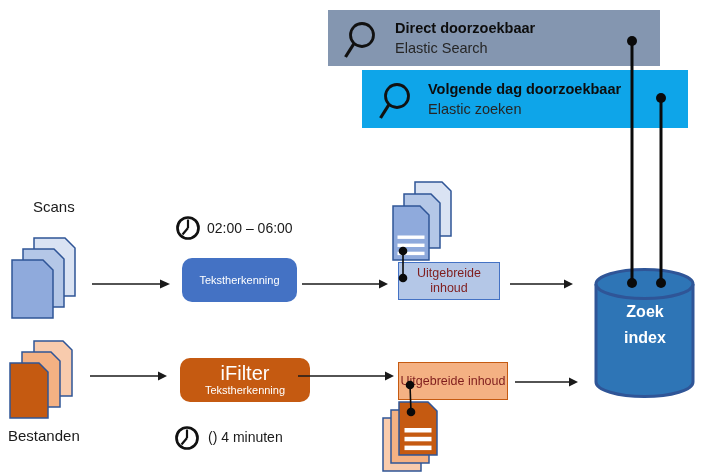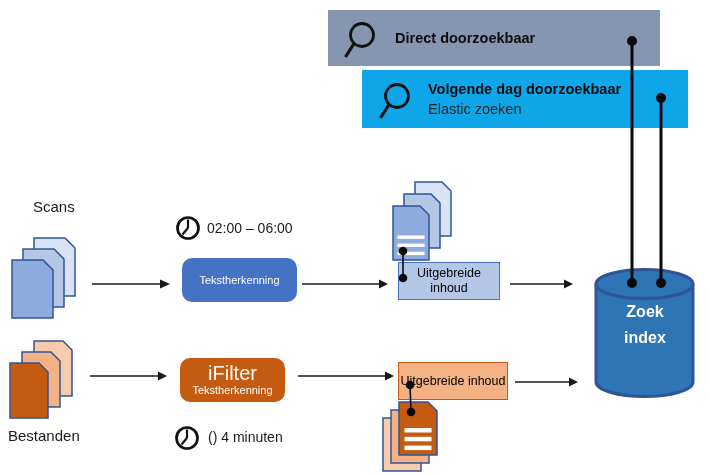--- a/index.html
+++ b/index.html
@@ -18,26 +18,26 @@
   .src-label{font-size:15px;color:#1a1a1a;}
   .scans-label{left:16px;top:198px;margin-left:17px;}
   .files-label{left:8px;top:427px;}
 
   .sched{font-size:14px;color:#1a1a1a;}
   .sched-ocr{left:207px;top:220px;}
   .sched-ifilter{left:208px;top:429px;}
 
   .proc{border-radius:10px;color:#fff;text-align:center;display:flex;flex-direction:column;justify-content:center;box-sizing:border-box;}
   .proc-ocr{left:182px;top:258px;width:115px;height:44px;background:#4472C4;}
-  .proc-ifilter{left:180px;top:358px;width:105px;height:44px;background:#C55A11;}
+  .proc-ifilter{left:180px;top:358px;width:130px;height:44px;background:#C55A11;}
   .proc-name{font-size:20px;line-height:21px;}
   .proc-sub{font-size:11px;line-height:13px;}
 
   .out-label{display:flex;align-items:center;justify-content:center;text-align:center;
-             color:#000000;font-size:12.5px;line-height:15px;box-sizing:border-box;}
+             color:#7f1d1d;font-size:12.5px;line-height:15px;box-sizing:border-box;}
   .out-scan{left:398px;top:262px;width:102px;height:38px;background:#B4C7E7;border:1.5px solid #4472C4;}
   .out-file{left:398px;top:362px;width:110px;height:38px;background:#F4B183;border:1.5px solid #C55A11;}
 
   .index-label{left:608px;top:299px;width:74px;font-weight:bold;color:#ffffff;
                font-size:16px;line-height:26px;text-align:center;}
 </style>
 </head>
 <body>
 
 <div class="canvas">
@@ -75,20 +75,21 @@
     </g>
 
     <g>
       <path d="M596,284 L596,382 A48.5,14.5 0 0 0 693,382 L693,284" fill="#2E75B6" stroke="#2F5597" stroke-width="3"></path>
       <ellipse cx="644.5" cy="284" rx="48.5" ry="14.5" fill="#2E75B6" stroke="#2F5597" stroke-width="3"></ellipse>
     </g>
   </svg>
 
   <div class="abs z1 legend-box legend-direct">
     <div class="legend-title">Direct doorzoekbaar</div>
+    <div class="legend-sub">Elastic Search</div>
   </div>
 
   <div class="abs z1 legend-box legend-nextday">
     <div class="legend-title">Volgende dag doorzoekbaar</div>
     <div class="legend-sub">Elastic zoeken</div>
   </div>
 
   <div class="abs z1 src-label scans-label">Scans</div>
   <div class="abs z1 src-label files-label">Bestanden</div>
 

